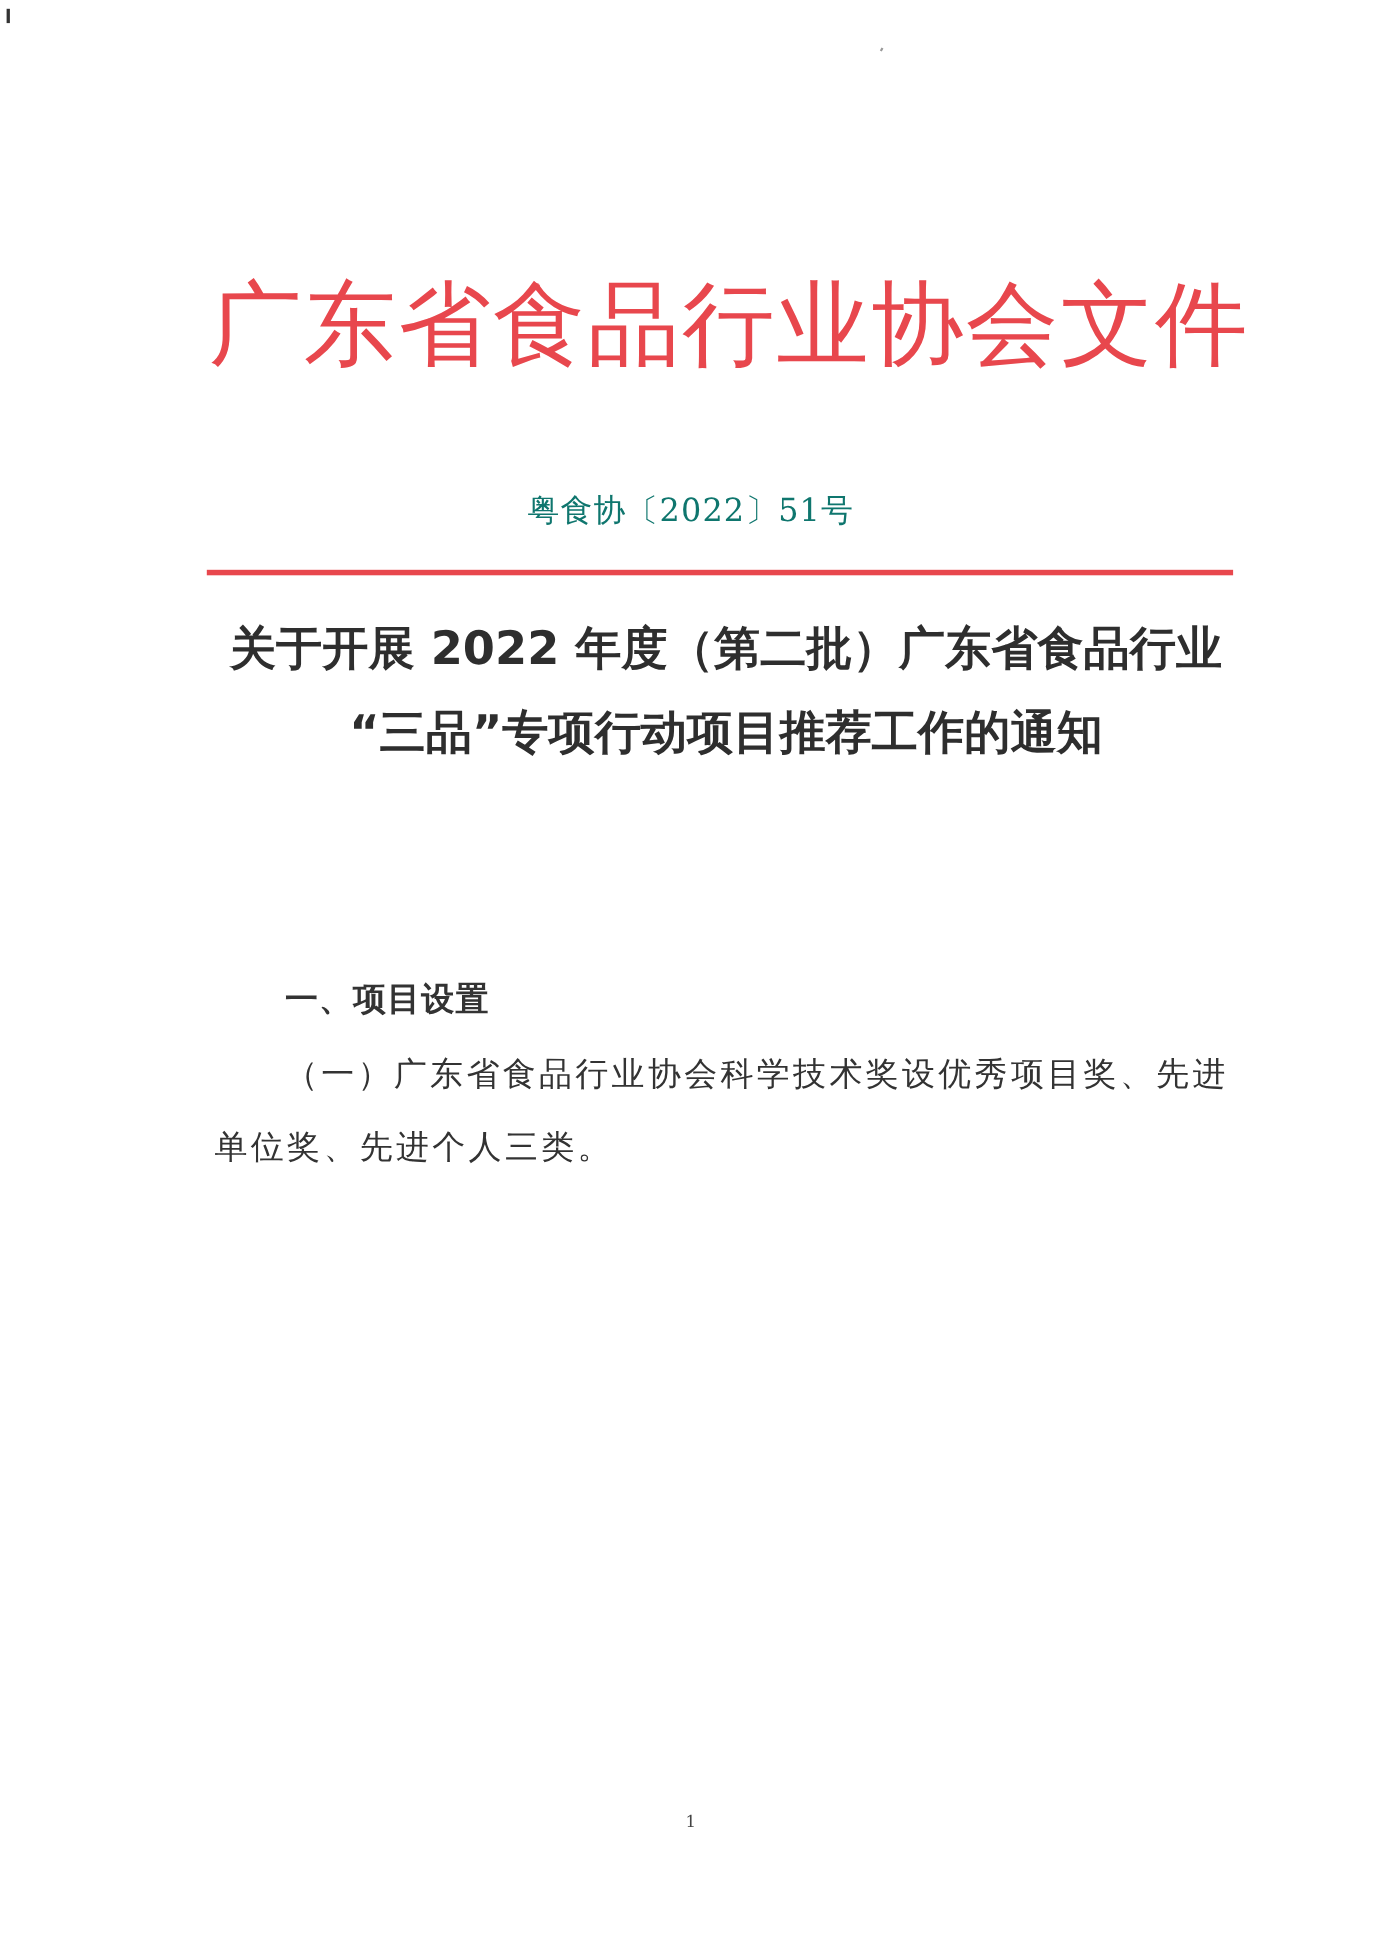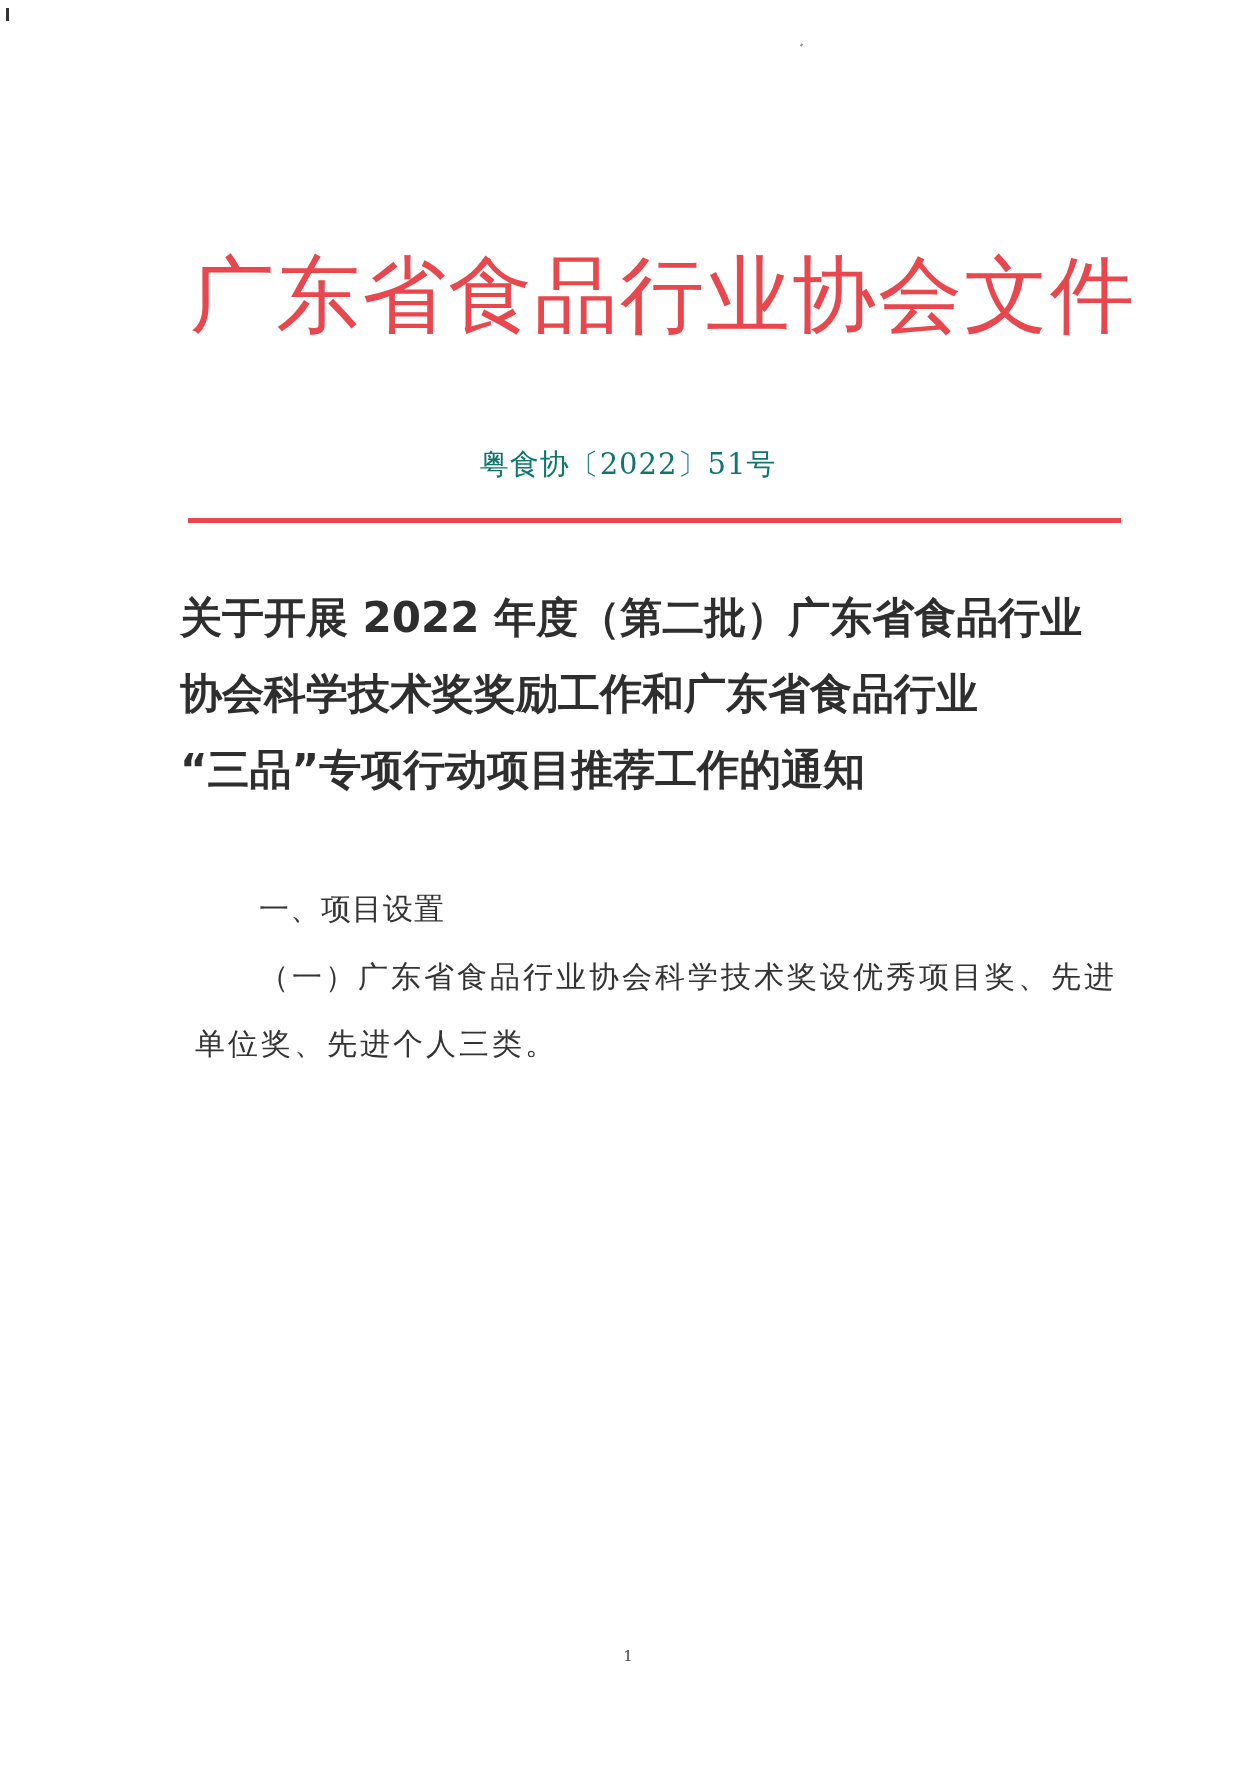--- a/index.html
+++ b/index.html
@@ -6,46 +6,45 @@
   body { width:1256px; height:1775px; position:relative; overflow:hidden;
          font-family:"DejaVu Serif", "Liberation Serif", serif; color:#2f2f2f; }
   .scan-mark { position:absolute; left:6px; top:8px; width:3px; height:13px; background:#333; }
   .speck { position:absolute; width:3px; height:2px; background:#999; transform:rotate(-60deg); }
   .red-title { position:absolute; left:190px; top:245px; width:900px; text-align:left;
                font-size:84px; color:#e8474d; letter-spacing:2px; font-family:"DejaVu Serif", serif;
                line-height:100px; white-space:nowrap; }
   .doc-number { position:absolute; left:0; width:1256px; top:445px; text-align:center;
                 font-size:29px; color:#0f766e; letter-spacing:1px; }
   .red-rule { position:absolute; left:188px; top:518px; width:933px; height:5px; background:#e8474d; }
-  .main-title { position:absolute; left:180px; top:580px; width:960px; text-align:left;
+  .main-title { position:absolute; left:180px; top:552px; width:960px; text-align:center;
                 font-size:42px; font-weight:bold; line-height:76px; color:#2e2e2e;
                 font-family:"DejaVu Sans", "Liberation Sans", sans-serif; }
   .main-title div { white-space:nowrap; }
   .body-text { position:absolute; left:195px; top:875px; width:930px; font-size:30px;
                line-height:67.5px; color:#333; letter-spacing:3px; }
   .body-text p { margin:0; }
   .indent { text-indent:64px; }
-  .section-head { font-weight:normal; font-family:"DejaVu Sans", "Liberation Sans", sans-serif;
+  .section-head { font-weight:bold; font-family:"DejaVu Sans", "Liberation Sans", sans-serif;
                   text-indent:64px; letter-spacing:1px; }
   .page-num { position:absolute; left:0; width:1256px; top:1647px; text-align:center;
               font-size:15px; color:#444; }
 </style>
 </head>
 <body>
 
 <div class="scan-mark"></div>
 <div class="speck" style="left:800px;top:44px;"></div>
 
 <div class="red-title">广东省食品行业协会文件</div>
 <div class="doc-number">粤食协〔2022〕51号</div>
 <div class="red-rule"></div>
 
 <div class="main-title">
   <div>关于开展 2022 年度（第二批）广东省食品行业</div>
-  <div>协会科学技术奖奖励工作和广东省食品行业</div>
   <div>“三品”专项行动项目推荐工作的通知</div>
 </div>
 
 <div class="body-text">
   <p class="section-head">一、项目设置</p>
   <p class="indent">（一）广东省食品行业协会科学技术奖设优秀项目奖、先进单位奖、先进个人三类。</p>
 </div>
 
 <div class="page-num">1</div>
 

